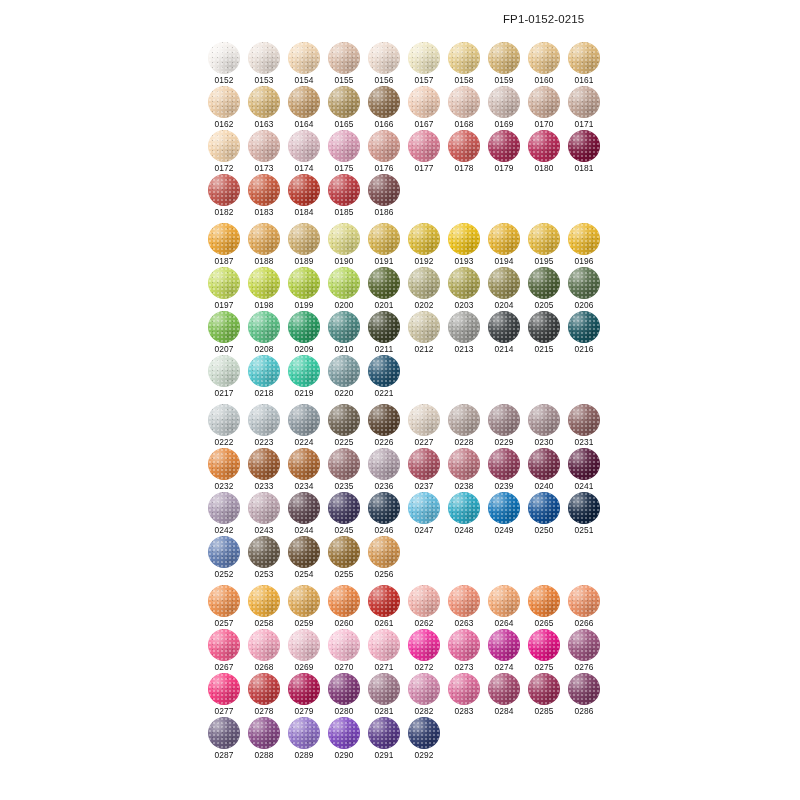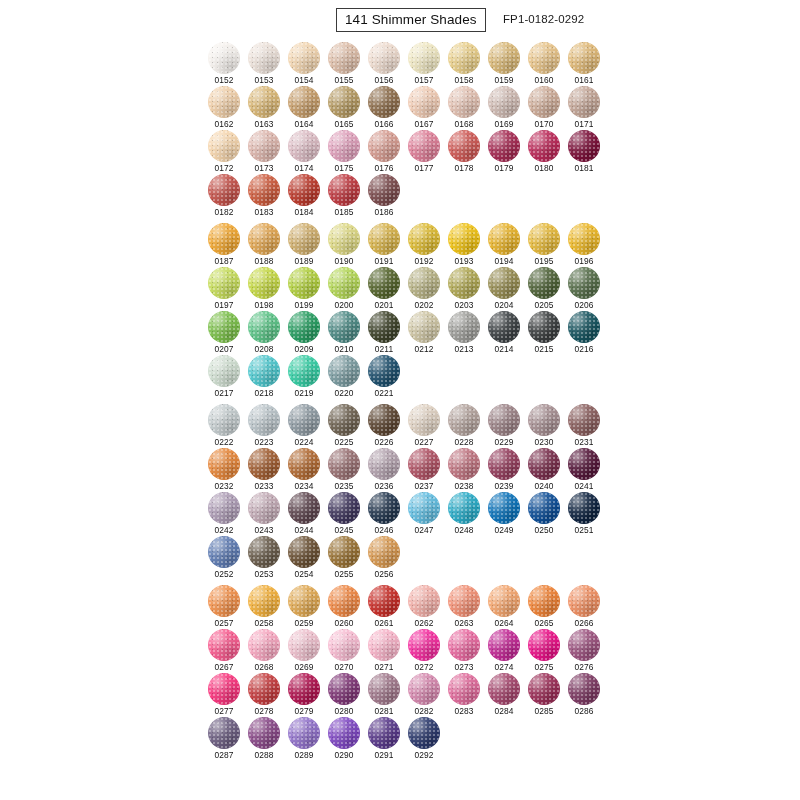--- a/index.html
+++ b/index.html
@@ -118,22 +118,21 @@
     color: #141414;
     font-family: "Liberation Sans", sans-serif;
   }
 </style>
 </head>
 <body>
 
 <div id="page">
 
   <div id="header">
-    <div id="title-box">141 Shimmer Shades</div>
-    <div id="code-label">FP1-0182-0292</div>
+    <div id="code-label">FP1-0152-0215</div>
   </div>
 
   <div id="grid">
       <div class="group">
         <div class="row"><div class="cell"><div class="dot" title="0152" style="background-color: rgb(246, 242, 238);"></div><div class="lbl">0152</div></div><div class="cell"><div class="dot" title="0153" style="background-color: rgb(236, 225, 217);"></div><div class="lbl">0153</div></div><div class="cell"><div class="dot" title="0154" style="background-color: rgb(242, 213, 176);"></div><div class="lbl">0154</div></div><div class="cell"><div class="dot" title="0155" style="background-color: rgb(221, 189, 168);"></div><div class="lbl">0155</div></div><div class="cell"><div class="dot" title="0156" style="background-color: rgb(238, 219, 206);"></div><div class="lbl">0156</div></div><div class="cell"><div class="dot" title="0157" style="background-color: rgb(239, 231, 194);"></div><div class="lbl">0157</div></div><div class="cell"><div class="dot" title="0158" style="background-color: rgb(232, 206, 137);"></div><div class="lbl">0158</div></div><div class="cell"><div class="dot" title="0159" style="background-color: rgb(216, 183, 118);"></div><div class="lbl">0159</div></div><div class="cell"><div class="dot" title="0160" style="background-color: rgb(231, 195, 136);"></div><div class="lbl">0160</div></div><div class="cell"><div class="dot" title="0161" style="background-color: rgb(224, 185, 119);"></div><div class="lbl">0161</div></div></div>
         <div class="row"><div class="cell"><div class="dot" title="0162" style="background-color: rgb(240, 207, 169);"></div><div class="lbl">0162</div></div><div class="cell"><div class="dot" title="0163" style="background-color: rgb(217, 183, 118);"></div><div class="lbl">0163</div></div><div class="cell"><div class="dot" title="0164" style="background-color: rgb(198, 157, 106);"></div><div class="lbl">0164</div></div><div class="cell"><div class="dot" title="0165" style="background-color: rgb(181, 154, 98);"></div><div class="lbl">0165</div></div><div class="cell"><div class="dot" title="0166" style="background-color: rgb(143, 111, 77);"></div><div class="lbl">0166</div></div><div class="cell"><div class="dot" title="0167" style="background-color: rgb(240, 203, 180);"></div><div class="lbl">0167</div></div><div class="cell"><div class="dot" title="0168" style="background-color: rgb(226, 192, 177);"></div><div class="lbl">0168</div></div><div class="cell"><div class="dot" title="0169" style="background-color: rgb(207, 186, 178);"></div><div class="lbl">0169</div></div><div class="cell"><div class="dot" title="0170" style="background-color: rgb(205, 171, 151);"></div><div class="lbl">0170</div></div><div class="cell"><div class="dot" title="0171" style="background-color: rgb(195, 165, 150);"></div><div class="lbl">0171</div></div></div>
         <div class="row"><div class="cell"><div class="dot" title="0172" style="background-color: rgb(246, 214, 174);"></div><div class="lbl">0172</div></div><div class="cell"><div class="dot" title="0173" style="background-color: rgb(221, 182, 173);"></div><div class="lbl">0173</div></div><div class="cell"><div class="dot" title="0174" style="background-color: rgb(220, 188, 196);"></div><div class="lbl">0174</div></div><div class="cell"><div class="dot" title="0175" style="background-color: rgb(223, 160, 187);"></div><div class="lbl">0175</div></div><div class="cell"><div class="dot" title="0176" style="background-color: rgb(214, 156, 145);"></div><div class="lbl">0176</div></div><div class="cell"><div class="dot" title="0177" style="background-color: rgb(222, 127, 152);"></div><div class="lbl">0177</div></div><div class="cell"><div class="dot" title="0178" style="background-color: rgb(207, 90, 86);"></div><div class="lbl">0178</div></div><div class="cell"><div class="dot" title="0179" style="background-color: rgb(166, 43, 83);"></div><div class="lbl">0179</div></div><div class="cell"><div class="dot" title="0180" style="background-color: rgb(188, 42, 89);"></div><div class="lbl">0180</div></div><div class="cell"><div class="dot" title="0181" style="background-color: rgb(124, 16, 57);"></div><div class="lbl">0181</div></div></div>
         <div class="row"><div class="cell"><div class="dot" title="0182" style="background-color: rgb(196, 83, 75);"></div><div class="lbl">0182</div></div><div class="cell"><div class="dot" title="0183" style="background-color: rgb(205, 92, 62);"></div><div class="lbl">0183</div></div><div class="cell"><div class="dot" title="0184" style="background-color: rgb(188, 58, 44);"></div><div class="lbl">0184</div></div><div class="cell"><div class="dot" title="0185" style="background-color: rgb(191, 58, 65);"></div><div class="lbl">0185</div></div><div class="cell"><div class="dot" title="0186" style="background-color: rgb(123, 75, 77);"></div><div class="lbl">0186</div></div></div>
       </div>
       <div class="group">

